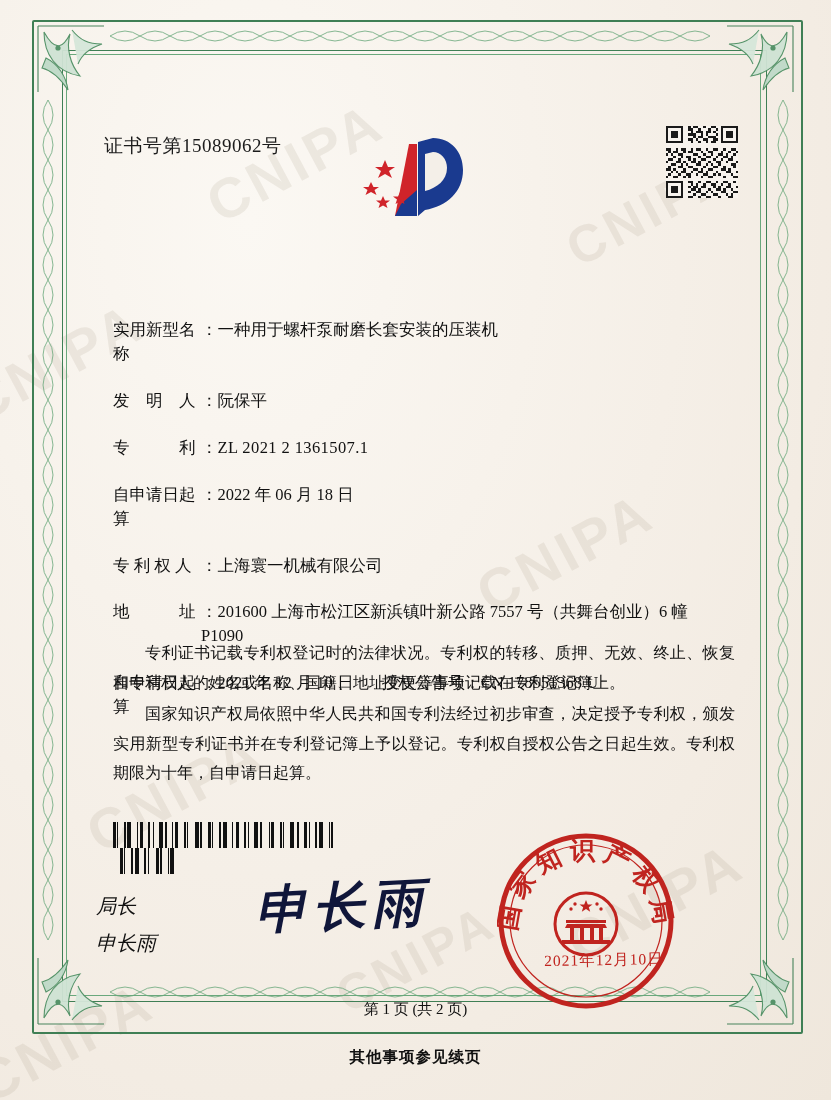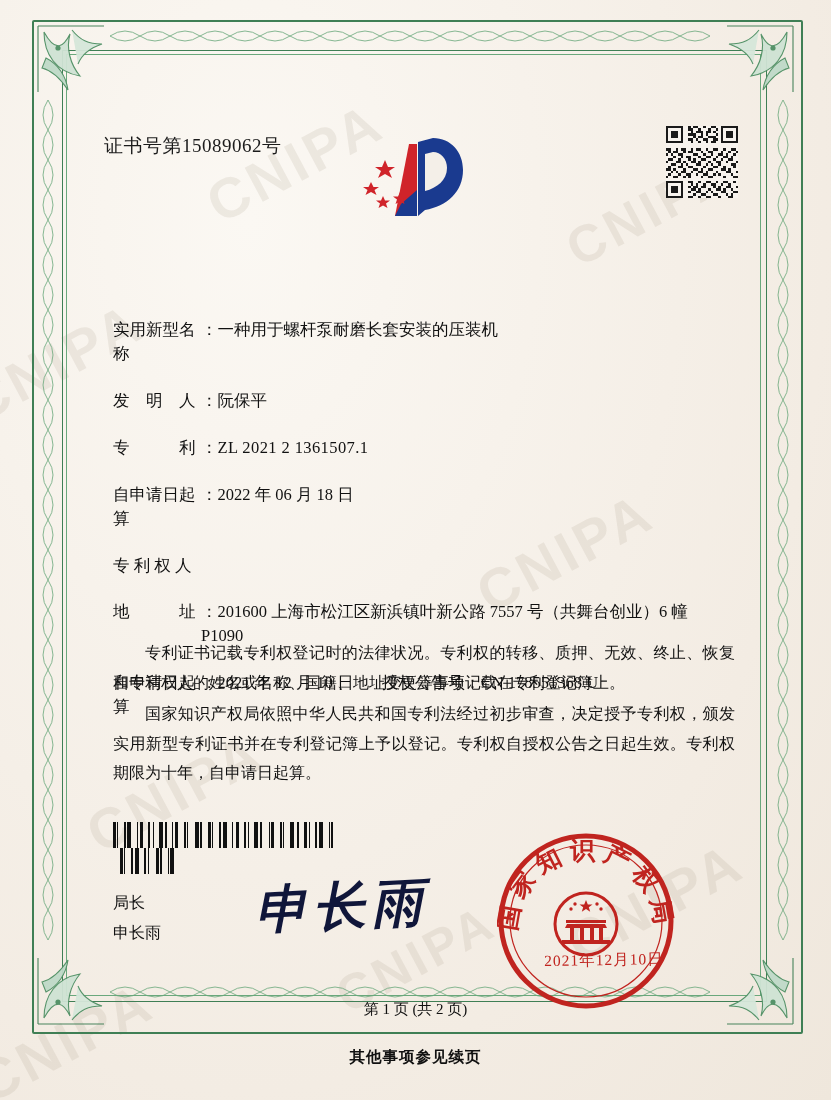--- a/index.html
+++ b/index.html
@@ -98,21 +98,21 @@
   .paras p{margin:0 0 2px 0;text-indent:2em;}
 
   
   .barcode{
     position:absolute;left:113px;top:822px;width:222px;height:26px;
   }
   .barcode i{display:inline-block;height:26px;background:#111;vertical-align:top;}
 
   
   .sig-label{
-    position:absolute;left:113px;top:888px;font-size:16px;color:#111;line-height:1.85;
+    position:absolute;left:96px;top:888px;font-size:20px;color:#111;line-height:1.85;font-style:italic;
   }
   .sig-hand{
     position:absolute;left:255px;top:872px;
     font-size:52px;color:#10163a;
     font-family:"Liberation Serif","DejaVu Serif",serif;
     font-style:italic;font-weight:bold;letter-spacing:6px;
     transform:rotate(-3deg);
   }
 
   
@@ -430,20 +430,21 @@
       <div class="val"><span>：</span><span class="mono">ZL 2021 2 1361507.1</span></div>
     </div>
 
     <div class="row">
       <div class="lbl">自申请日起算</div>
       <div class="val"><span>：</span><span>2022 年 06 月 18 日</span></div>
     </div>
 
     <div class="row">
       <div class="lbl">专 利 权 人</div>
+      <div class="val"><span>：</span><span>上海寰一机械有限公司</span></div>
     </div>
 
     <div class="row addr">
       <div class="lbl">地　　　址</div>
       <div class="val"><span>：</span><span>201600  上海市松江区新浜镇叶新公路 7557 号（共舞台创业）6 幢 P1090</span></div>
     </div>
 
     <div class="row two">
       <div class="lbl">自申请日起算</div>
       <div class="val">

